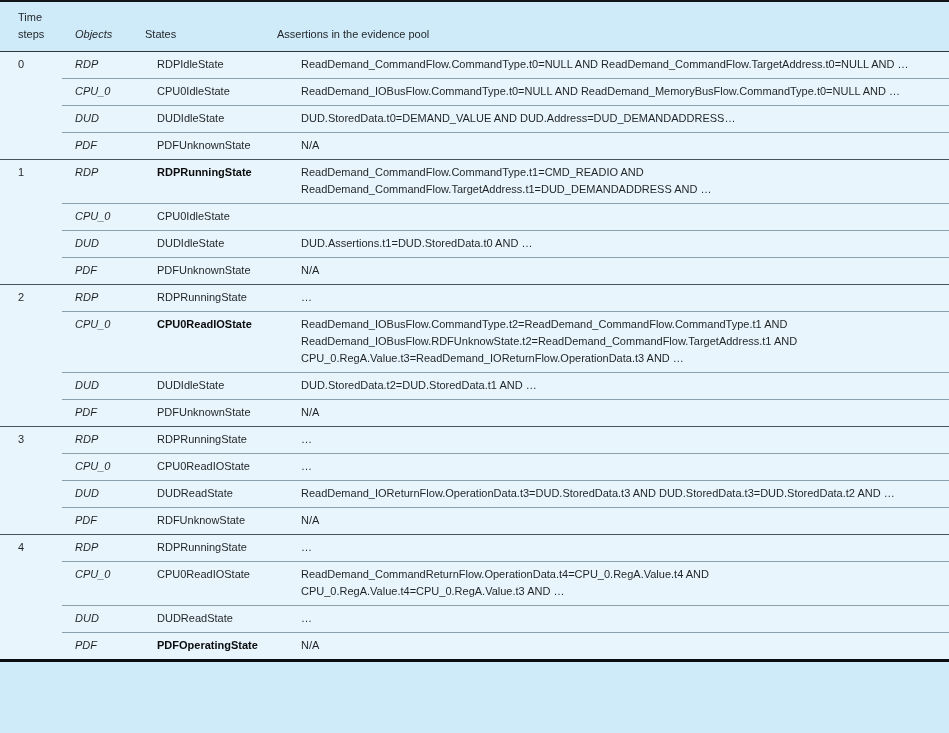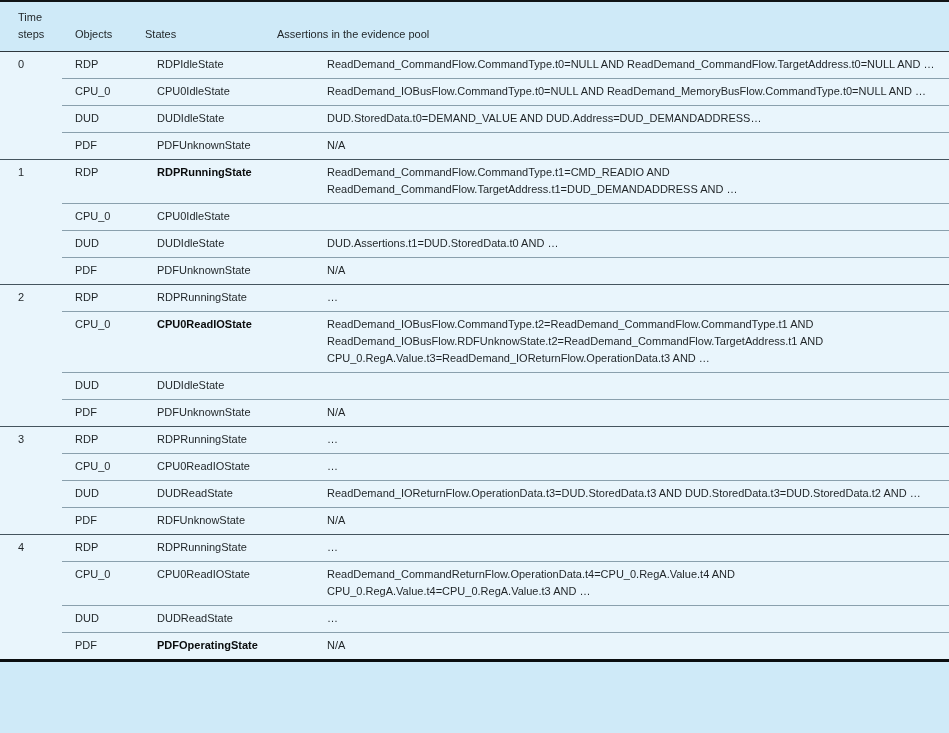--- a/index.html
+++ b/index.html
@@ -13,33 +13,33 @@
   }
   .thead{
     display:flex;align-items:flex-end;
     background:#cfeaf8;
     border-top:2px solid #101416;
     border-bottom:1px solid #2e383e;
     padding:7px 0 8px;
     box-sizing:border-box;
   }
   .col-time{width:62px;padding-left:18px;box-sizing:border-box;flex:none;}
-  .col-obj{width:71px;padding-left:13px;box-sizing:border-box;flex:none;}
+  .col-obj{width:71px;padding-left:13px;box-sizing:border-box;flex:none;font-style:italic;}
   .col-state{width:132px;box-sizing:border-box;flex:none;margin-left:12px;}
   .col-assert{flex:1;padding-right:14px;box-sizing:border-box;min-width:0;}
   .tbody{background:#e9f5fc;}
   .group{border-bottom:1px solid #45545e;}
   .group:last-child{border-bottom:none;}
   .trow{display:flex;}
   .trow .col-time{padding-top:4px;}
   .r-right{flex:1;display:flex;padding:4px 0 5px;min-width:0;gap:12px;}
   .trow + .trow .r-right{border-top:1px solid #8aa0ad;}
   .bold{font-weight:bold;color:#0a0c0d;}
   .bottom-rule{height:3px;background:#0b0e10;}
-  .word-safe{word-wrap:break-word;overflow-wrap:break-word;margin-left:26px;}
+  .word-safe{word-wrap:break-word;overflow-wrap:break-word;}
 </style>
 </head>
 <body>
 
 <div class="page">
 
   <div class="thead">
     <div class="col-time">Time steps</div>
     <div class="col-obj">Objects</div>
     <div class="col-state">States</div>
@@ -132,20 +132,21 @@
           <div class="col-obj">CPU_0</div>
           <div class="col-state bold">CPU0ReadIOState</div>
           <div class="col-assert word-safe">ReadDemand_IOBusFlow.CommandType.t2=ReadDemand_CommandFlow.CommandType.t1 AND ReadDemand_IOBusFlow.RDFUnknowState.t2=ReadDemand_CommandFlow.TargetAddress.t1 AND CPU_0.RegA.Value.t3=ReadDemand_IOReturnFlow.OperationData.t3 AND …</div>
         </div>
       </div>
       <div class="trow">
         <div class="col-time"></div>
         <div class="r-right">
           <div class="col-obj">DUD</div>
           <div class="col-state">DUDIdleState</div>
+          <div class="col-assert word-safe">DUD.StoredData.t2=DUD.StoredData.t1 AND …</div>
         </div>
       </div>
       <div class="trow">
         <div class="col-time"></div>
         <div class="r-right">
           <div class="col-obj">PDF</div>
           <div class="col-state">PDFUnknownState</div>
           <div class="col-assert word-safe">N/A</div>
         </div>
       </div>

